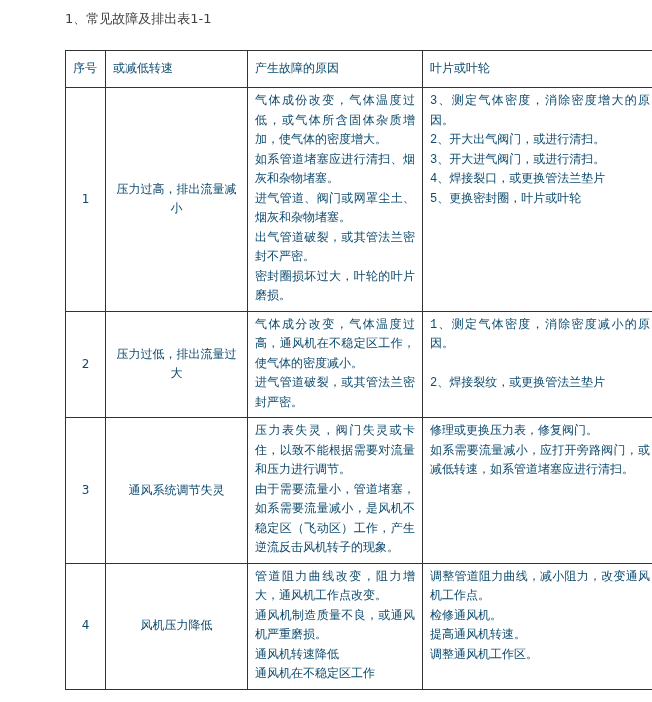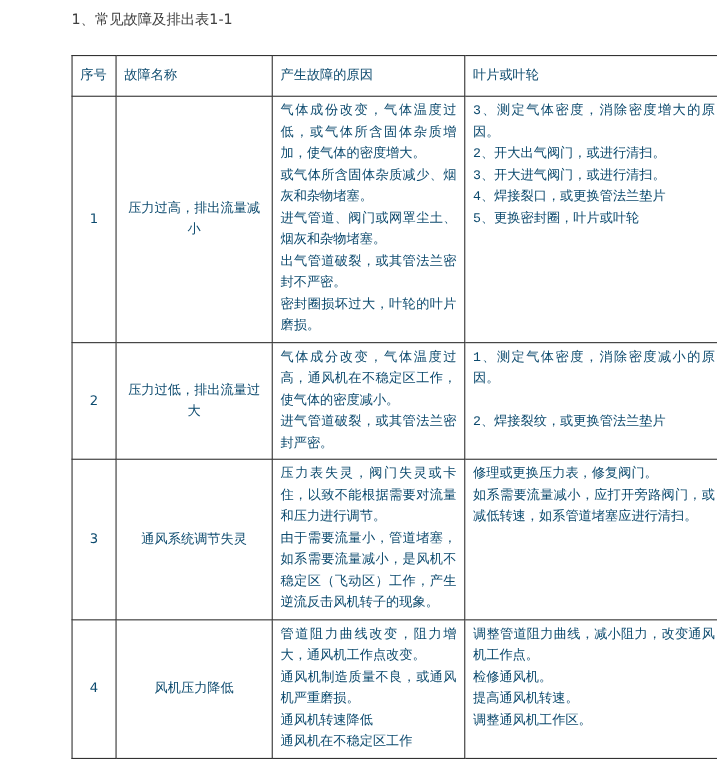--- a/index.html
+++ b/index.html
@@ -80,32 +80,32 @@
   <table class="fault-table">
     <colgroup>
       <col style="width:40px">
       <col style="width:142px">
       <col style="width:175px">
       <col style="width:235px">
     </colgroup>
     <thead>
       <tr>
         <th>序号</th>
-        <th>故障名称</th>
+        <th>或减低转速</th>
         <th>产生故障的原因</th>
         <th>叶片或叶轮</th>
       </tr>
     </thead>
     <tbody>
         <tr>
           <td class="cell-no">1</td>
           <td class="cell-mid">压力过高，排出流量减小</td>
           <td class="cell-top">
             <p>气体成份改变，气体温度过低，或气体所含固体杂质增加，使气体的密度增大。</p>
-            <p>或气体所含固体杂质减少、烟灰和杂物堵塞。</p>
+            <p>如系管道堵塞应进行清扫、烟灰和杂物堵塞。</p>
             <p>进气管道、阀门或网罩尘土、烟灰和杂物堵塞。</p>
             <p>出气管道破裂，或其管法兰密封不严密。</p>
             <p>密封圈损坏过大，叶轮的叶片磨损。</p>
           </td>
           <td class="cell-top">
             <p>3、测定气体密度，消除密度增大的原因。</p>
             <p>2、开大出气阀门，或进行清扫。</p>
             <p>3、开大进气阀门，或进行清扫。</p>
             <p>4、焊接裂口，或更换管法兰垫片</p>
             <p>5、更换密封圈，叶片或叶轮</p>

